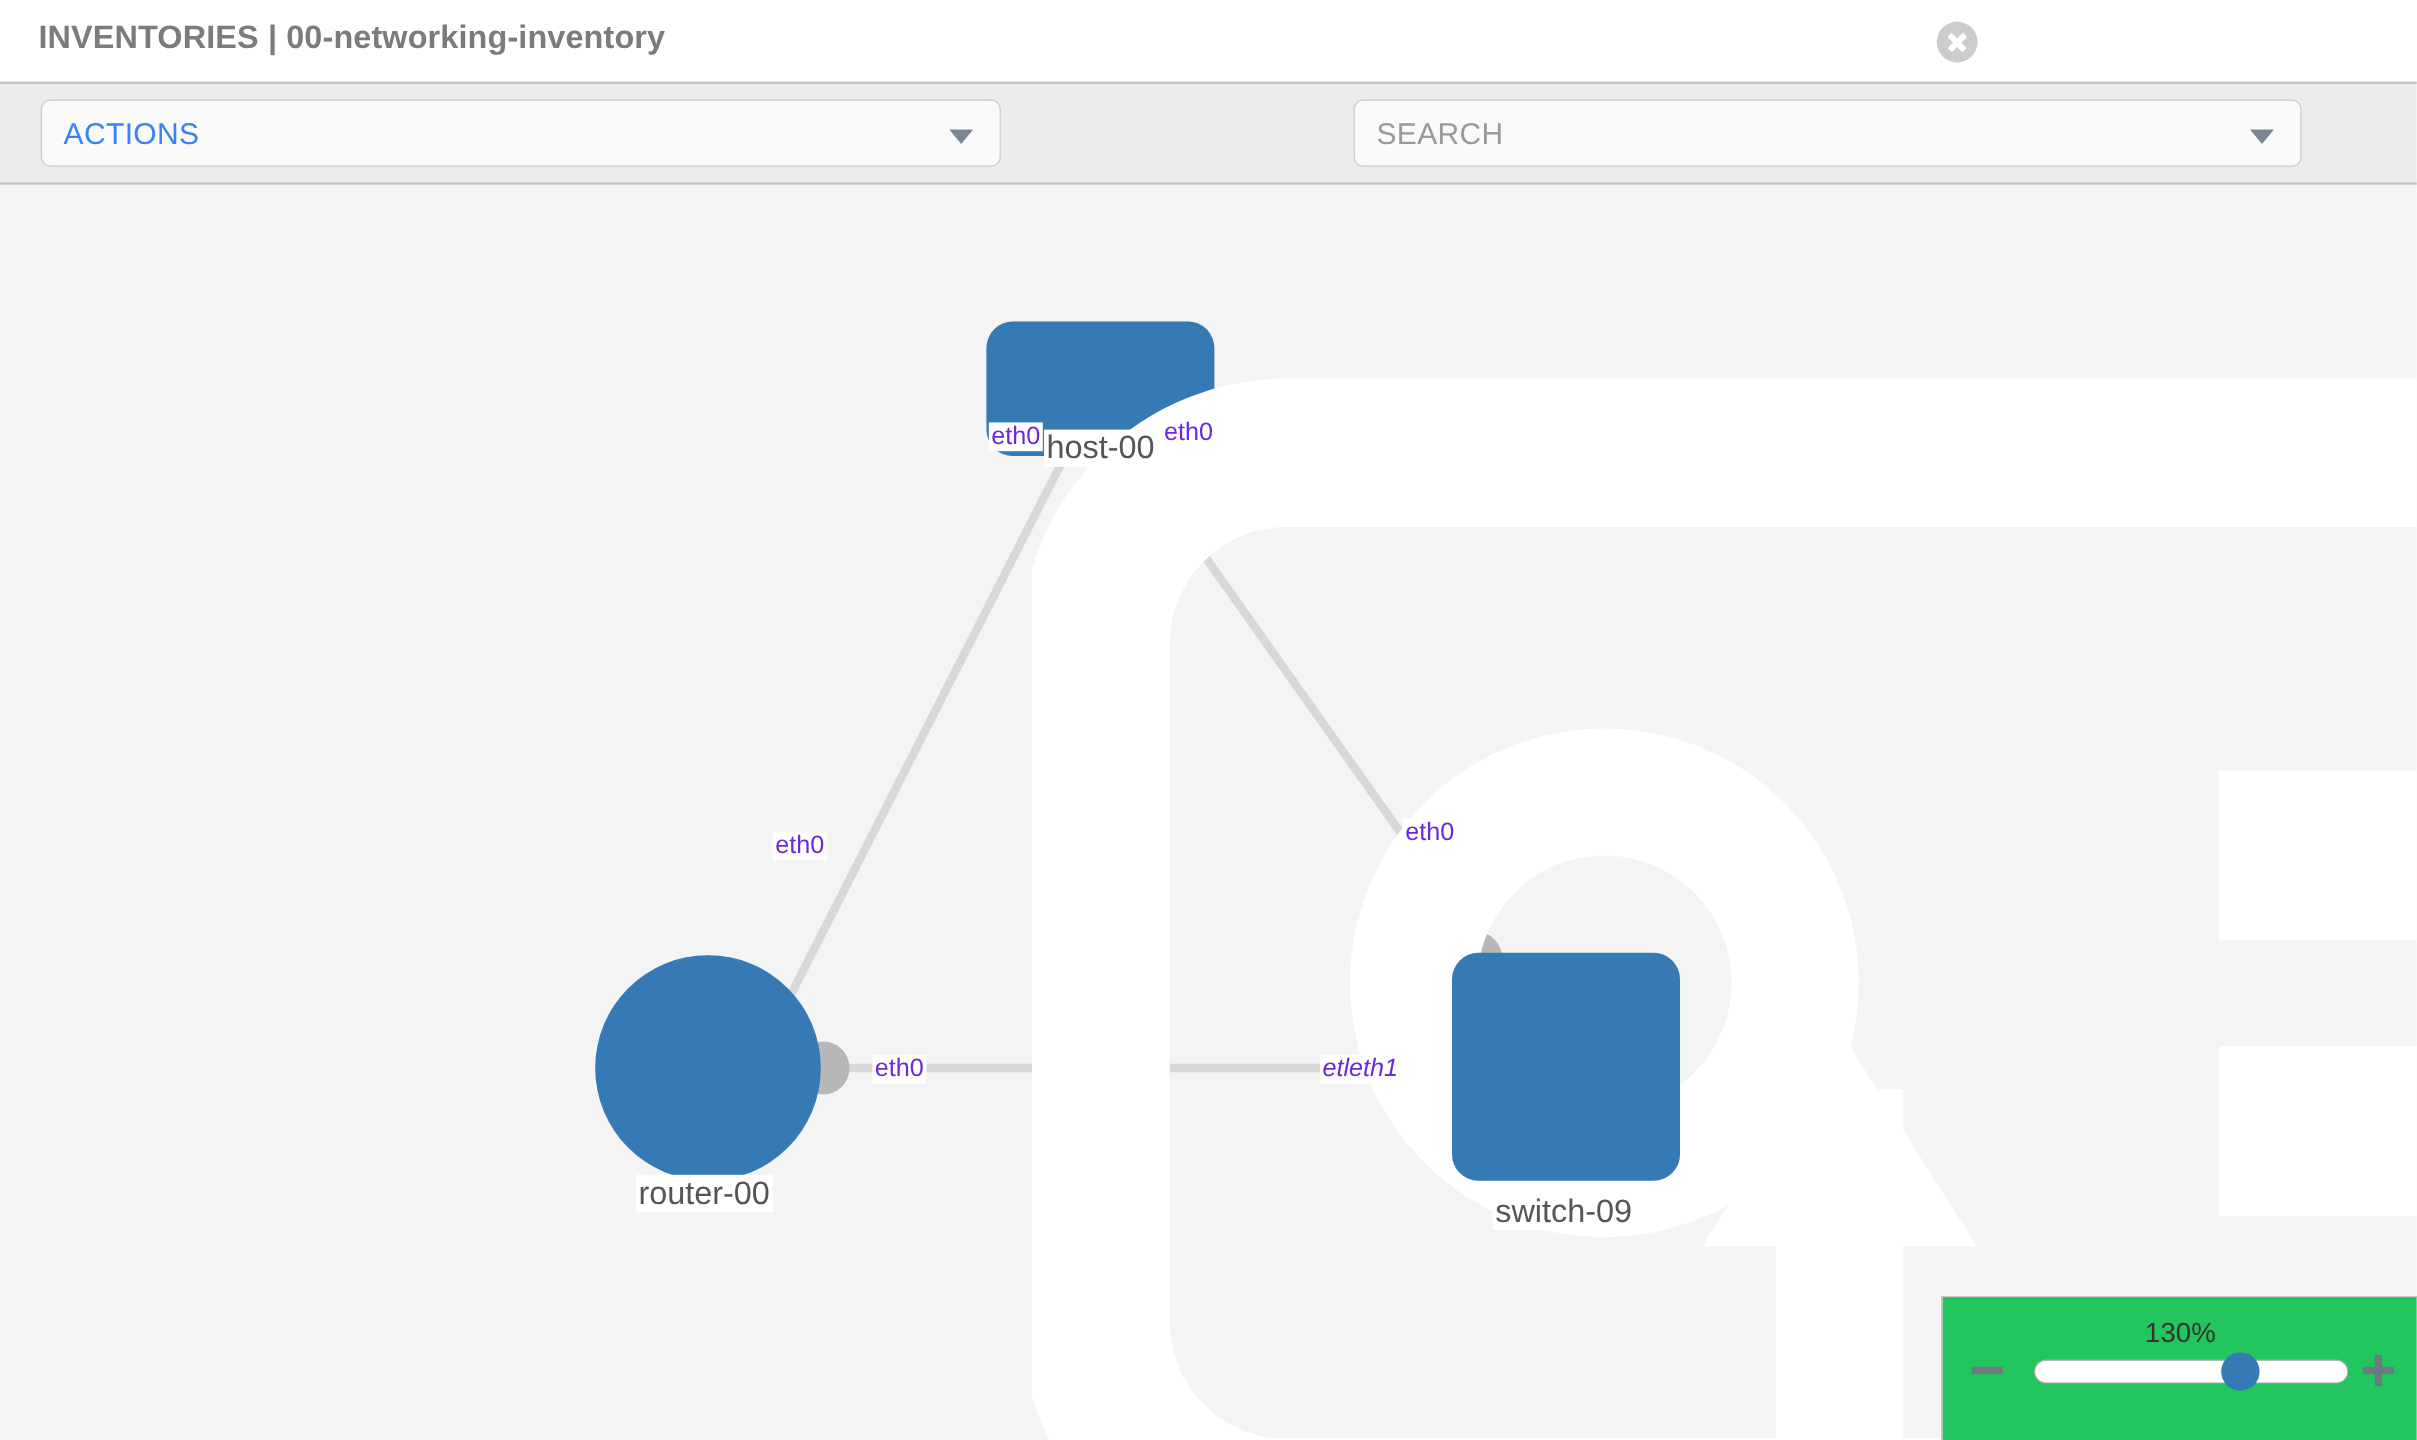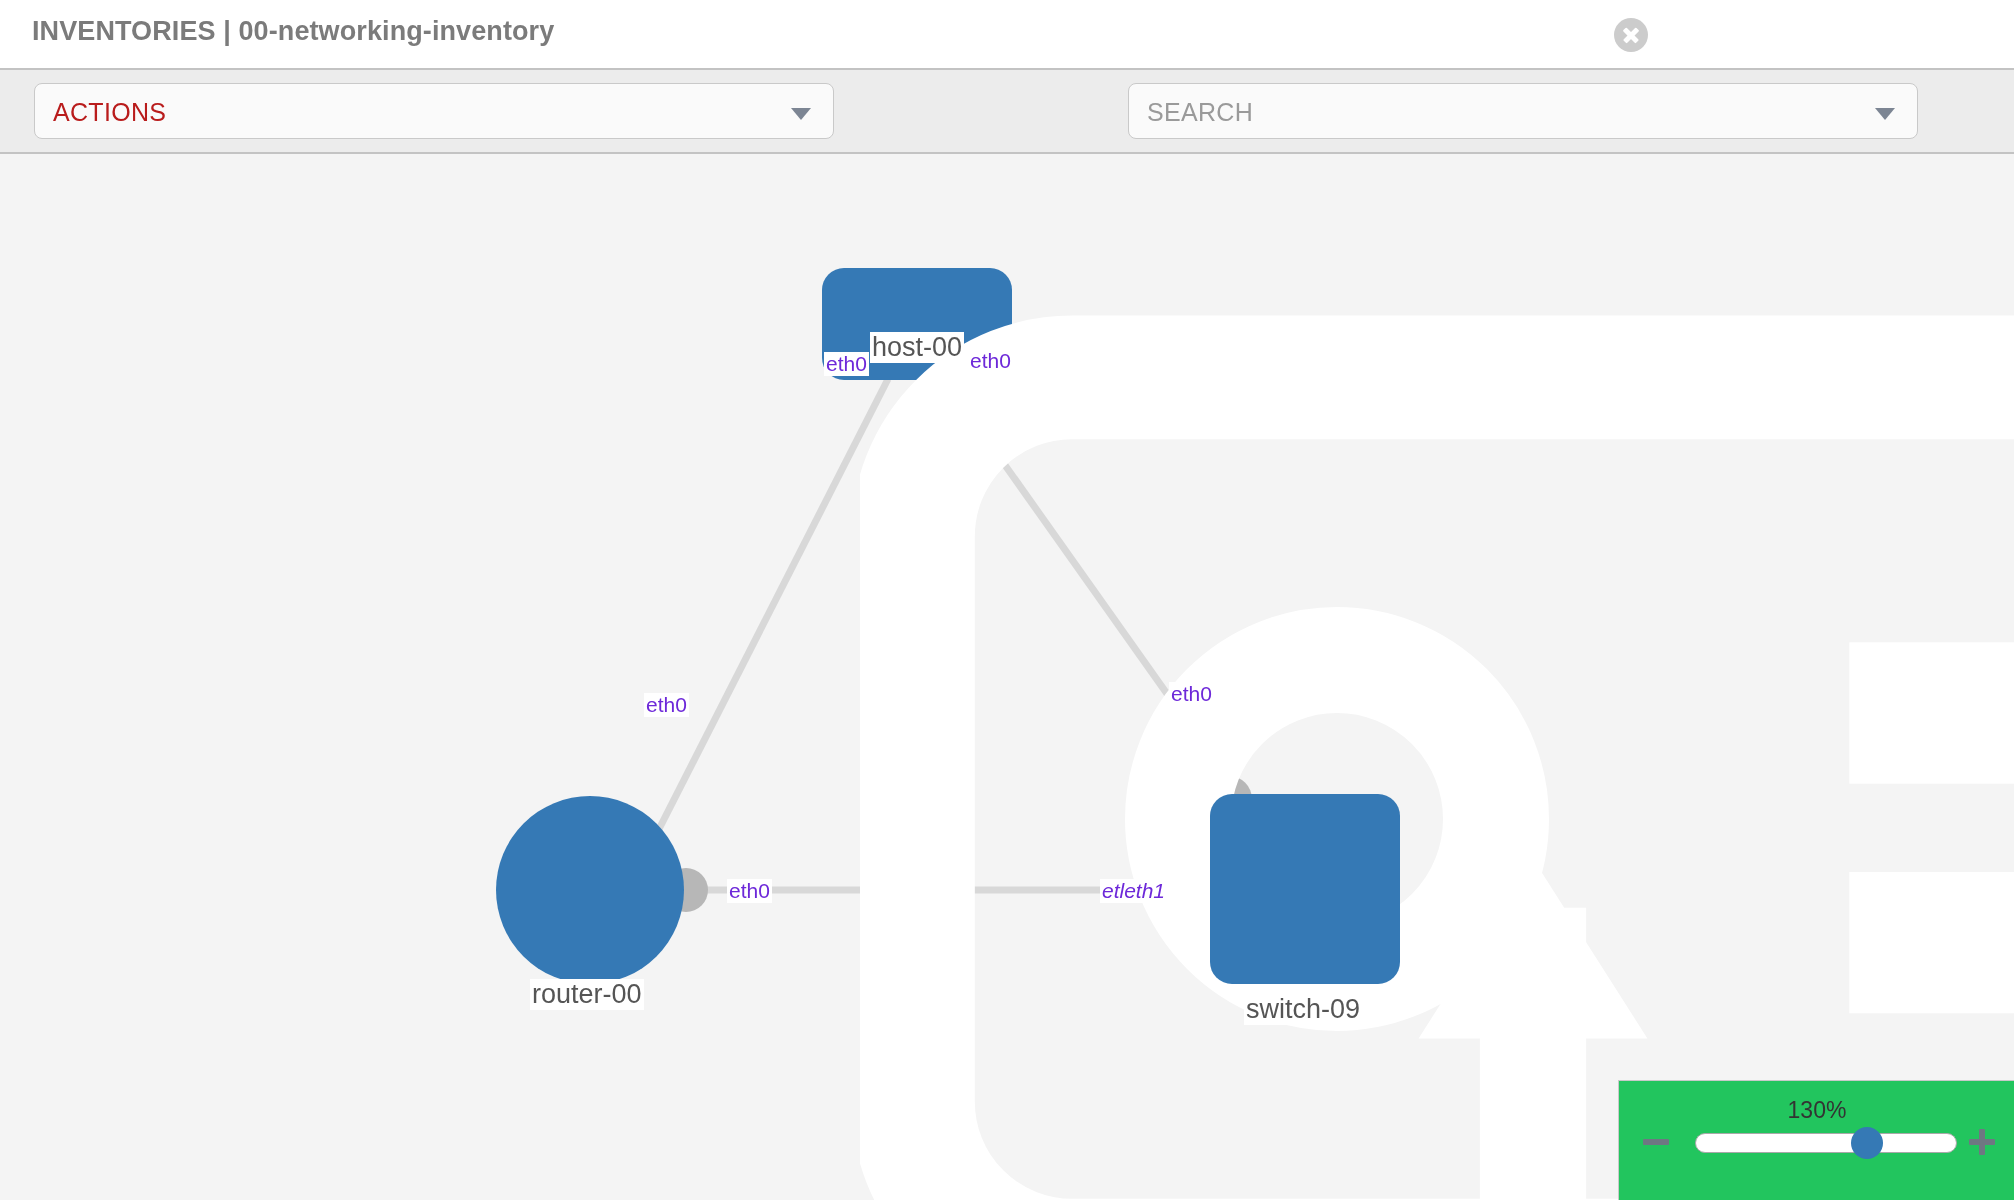--- a/index.html
+++ b/index.html
@@ -84,21 +84,21 @@
     border: 1.5px solid #c9c9c9;
     border-radius: 8px;
     box-sizing: border-box;
     cursor: pointer;
   }
   .actions-label {
     position: absolute;
     left: 18px;
     top: 14px;
     font-size: 25px;
-    color: #b91c1c;
+    color: #3b82f6;
     letter-spacing: 0.3px;
   }
   .caret {
     position: absolute;
     right: 22px;
     top: 24px;
     width: 0; height: 0;
     border-left: 10px solid transparent;
     border-right: 10px solid transparent;
     border-top: 12px solid #7c8593;
@@ -328,21 +328,21 @@
         <rect x="3" y="3" width="108" height="50" rx="9" ry="9" fill="none" stroke="#ffffff" stroke-width="7"></rect>
         <circle cx="27" cy="28" r="9" fill="none" stroke="#ffffff" stroke-width="6"></circle>
         <rect x="56" y="18" width="11" height="8" fill="#ffffff"></rect>
         <rect x="72" y="18" width="11" height="8" fill="#ffffff"></rect>
         <rect x="88" y="18" width="11" height="8" fill="#ffffff"></rect>
         <rect x="56" y="31" width="11" height="8" fill="#ffffff"></rect>
         <rect x="72" y="31" width="11" height="8" fill="#ffffff"></rect>
         <rect x="88" y="31" width="11" height="8" fill="#ffffff"></rect>
       </svg>
     </div>
-    <div class="node-label" style="left:870px; top:178px;">host-00</div>
+    <div class="node-label" style="left:870px; top:204px;">host-00</div>
 
     <div class="node" style="left:496px; top:642px; width:188px; height:188px;">
       <div class="node-shape-circle" style="left:0; top:0; width:188px; height:188px;"></div>
       <svg style="position:absolute; left:30px; top:30px;" width="128" height="128" viewBox="0 0 128 128" aria-hidden="true">
         <g stroke="#ffffff" stroke-width="13" stroke-linecap="butt" fill="none">
           <line x1="64" y1="10" x2="64" y2="56"></line>
           <line x1="64" y1="118" x2="64" y2="72"></line>
           <line x1="10" y1="64" x2="56" y2="64"></line>
           <line x1="118" y1="64" x2="72" y2="64"></line>
         </g>

